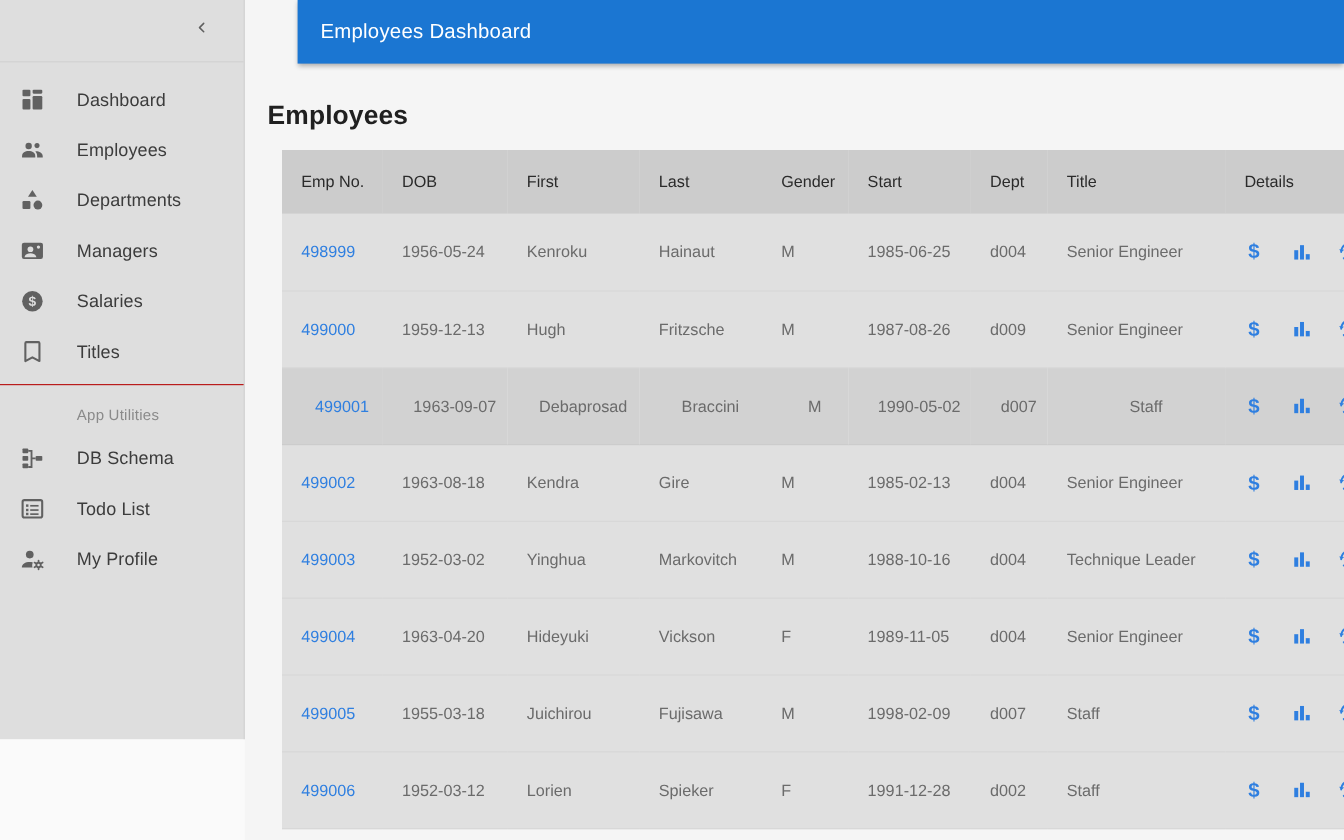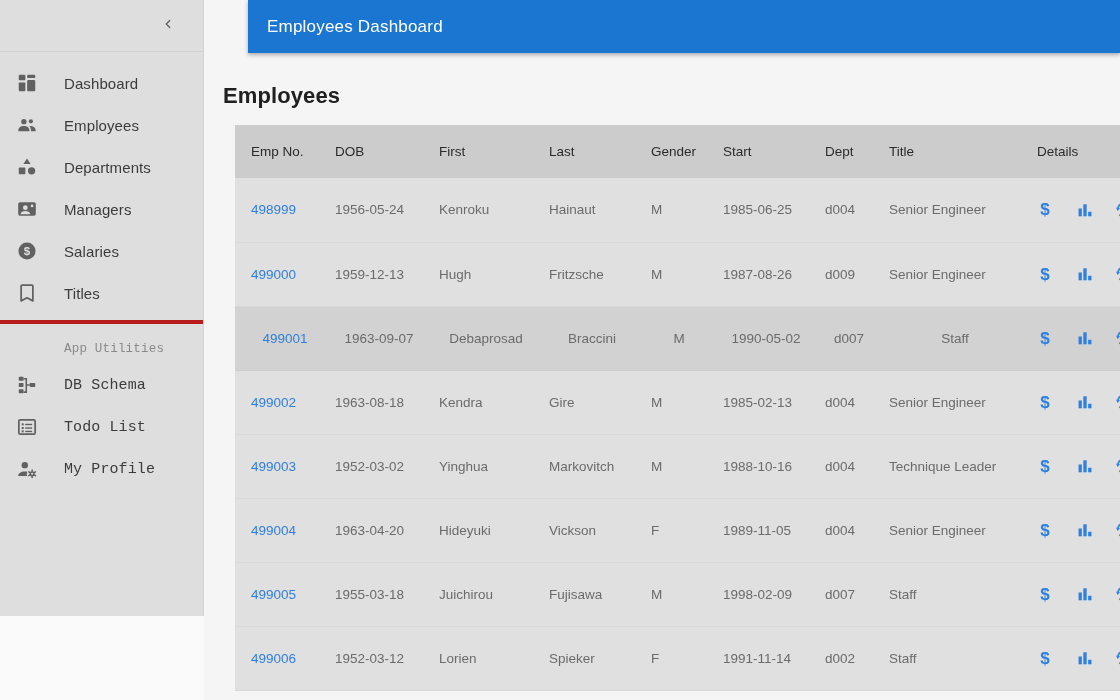--- a/index.html
+++ b/index.html
@@ -26,21 +26,21 @@
     display: flex; align-items: center; justify-content: flex-end;
     padding-right: 22px;
     border-bottom: 1px solid #d1d1d1;
   }
   .collapse-btn {
     width: 26px; height: 26px;
     display: flex; align-items: center; justify-content: center;
     cursor: pointer; color: #5f5f5f;
   }
   .nav-group { padding-top: 10px; }
-  .nav-group.second { border-top: 4px solid #b91c1c; padding-top: 6px; margin-top: 6px; font-family: Liberation Mono, monospace;}
+  .nav-group.second { border-top: 1px solid #b91c1c; padding-top: 6px; margin-top: 6px;}
   .nav-item {
     display: flex; align-items: center;
     height: 42px;
     padding-left: 14px;
     cursor: pointer;
     position: relative;
   }
   .nav-item .ico {
     width: 26px; min-width: 26px; height: 24px;
     display: flex; align-items: center; justify-content: center;
@@ -499,21 +499,21 @@
                     </span>
                   </div>
                 </td>
               </tr>
               <tr class="">
                 <td class="empno"><a>499006</a></td>
                 <td>1952-03-12</td>
                 <td>Lorien</td>
                 <td>Spieker</td>
                 <td>F</td>
-                <td>1991-11-14</td>
+                <td>1991-12-28</td>
                 <td>d002</td>
                 <td>Staff</td>
                 <td class="details-cell">
                   <div class="details-icons">
                     <span class="di">
                       <span class="dollar-glyph">$</span>
                     </span>
                     <span class="di">
                       <svg width="18" height="18" viewBox="0 0 24 24">
                         <rect x="3.4" y="10" width="4.4" height="10.4" fill="#2f7fe0"></rect>

